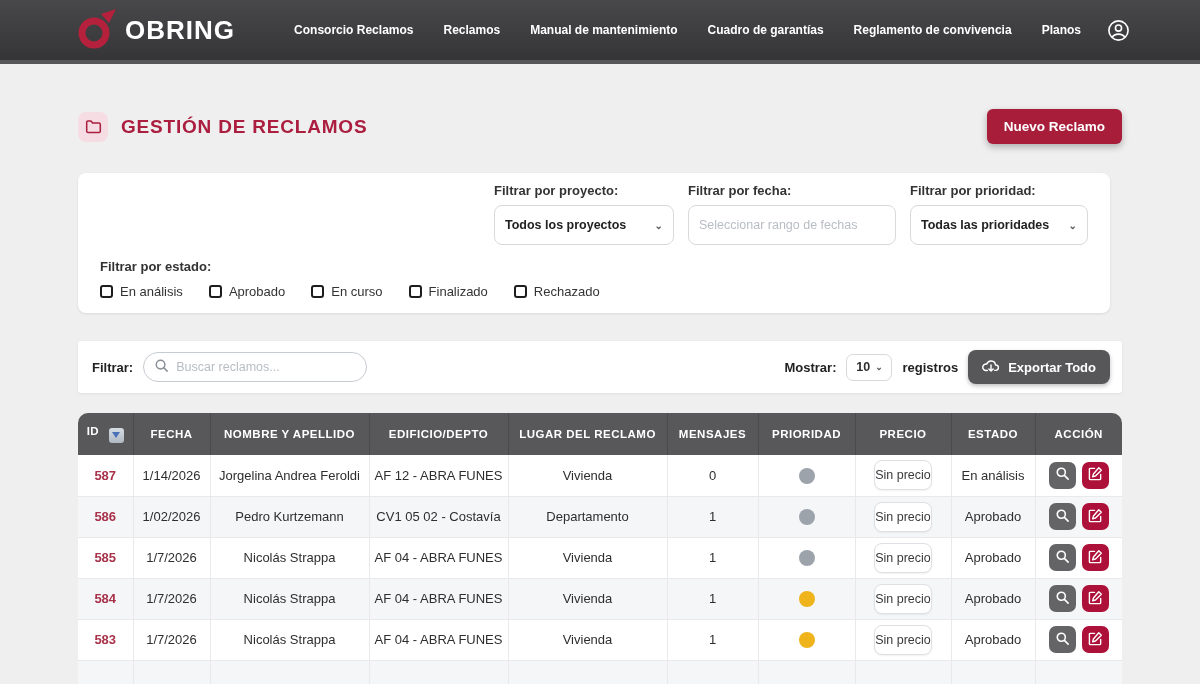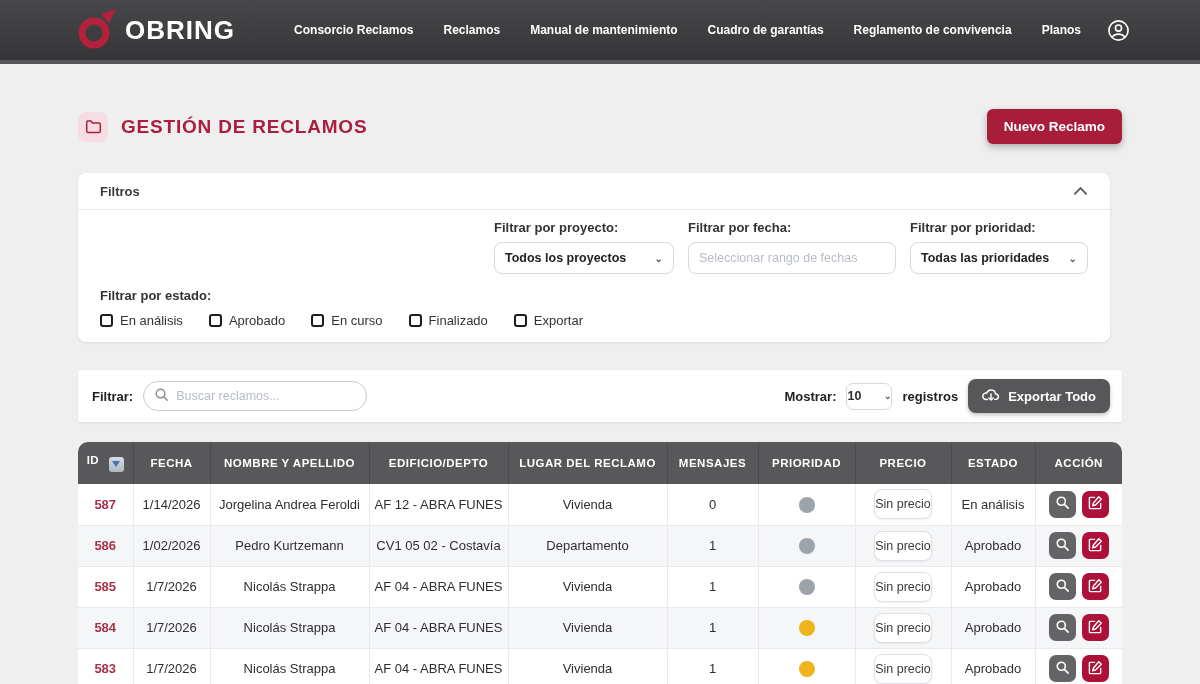--- a/index.html
+++ b/index.html
@@ -46,21 +46,21 @@
   }
   .filters-head {
     display:flex; align-items:center; justify-content:space-between;
     padding:9px 22px; border-bottom:1px solid #e9e9eb;
   }
   .filters-head .f-title { font-size:13px; font-weight:700; color:#3a3a3c; }
   .filters-body { padding:10px 22px 14px; }
   .filters-controls { display:flex; gap:14px;justify-content:flex-end; }
   .filter-group label { display:block; font-size:13px; font-weight:700; color:#333; margin-bottom:7px; }
   .ctl {
-    height:32px; border:1px solid #d8d9dd; border-radius:8px; background:#fff;
+    height:40px; border:1px solid #d8d9dd; border-radius:8px; background:#fff;
     display:flex; align-items:center; padding:0 10px; font-size:12.5px;
   }
   .select-ctl { justify-content:space-between; cursor:pointer; font-weight:700; color:#222; }
   .select-ctl .chev { color:#555; font-size:10px; margin-left:8px; }
   .w-project { width:180px; }
   .w-date { width:208px; }
   .w-priority { width:178px; }
   .date-input { width:100%; border:none; outline:none; font-family:inherit; font-size:12.5px; color:#333; }
   .date-input::placeholder { color:#b8bdc4; }
   .estado-block { margin-top:12px; }
@@ -82,21 +82,21 @@
     display:flex; align-items:center; padding:0 10px; background:#fff;
   }
   .search-wrap input {
     border:none; outline:none; flex:1; font-family:inherit; font-size:12.5px; color:#333; margin-left:7px; min-width:0;
   }
   .search-wrap input::placeholder { color:#b8bdc4; }
   .toolbar-right { margin-left:auto; display:flex; align-items:center; gap:10px; }
   .show-label, .records-label { font-size:13px; font-weight:700; color:#222; }
   .show-select {
     width:46px; height:27px; border:1px solid #d8d9dd; border-radius:7px; background:#fff;
-    display:flex; align-items:center; justify-content:space-between; gap:5px;
+    display:flex; align-items:center; justify-content:center; gap:5px;
     font-size:12.5px; font-weight:700; cursor:pointer;
   }
   .show-select .chev { font-size:9px; color:#555; }
   .btn-export {
     background:#57575a; color:#fff; border:none; cursor:pointer; font-family:inherit;
     font-size:13px; font-weight:700; padding:0 14px; height:34px; border-radius:8px;
     display:flex; align-items:center; gap:8px; box-shadow:0 2px 4px rgba(0,0,0,.25);
   }
 
   
@@ -173,28 +173,20 @@
   <span class="title-icon">
     <svg width="17" height="17" viewBox="0 0 20 20" fill="none" stroke="#ab1e3f" stroke-width="1.8" stroke-linejoin="round">
       <path d="M2 5 a1.5 1.5 0 0 1 1.5-1.5 H7 l2 2.5 h7.5 a1.5 1.5 0 0 1 1.5 1.5 v8 a1.5 1.5 0 0 1-1.5 1.5 h-13 A1.5 1.5 0 0 1 2 15.5 Z"></path>
     </svg>
   </span>
   <h1 class="page-title">GESTIÓN DE RECLAMOS</h1>
   <button class="btn-new">Nuevo Reclamo</button>
 </div>
 
 <section class="filters-card">
-  <div class="filters-head">
-    <span class="f-title">Filtros</span>
-    <span>
-      <svg width="15" height="10" viewBox="0 0 16 10" fill="none" stroke="#5a5a5c" stroke-width="2" stroke-linecap="round">
-          <path d="M2 8 L8 2 L14 8"></path>
-        </svg>
-    </span>
-  </div>
   <div class="filters-body">
     <div class="filters-controls">
       <div class="filter-group">
         <label>Filtrar por proyecto:</label>
         <div class="ctl select-ctl w-project">
           <span>Todos los proyectos</span>
           <span class="chev">⌄</span>
         </div>
       </div>
       <div class="filter-group">
@@ -225,21 +217,21 @@
         <span class="check-item">
             <span class="cbox"></span>
             <span class="lbl">En curso</span>
           </span>
         <span class="check-item">
             <span class="cbox"></span>
             <span class="lbl">Finalizado</span>
           </span>
         <span class="check-item">
             <span class="cbox"></span>
-            <span class="lbl">Exportar</span>
+            <span class="lbl">Rechazado</span>
           </span>
       </div>
     </div>
   </div>
 </section>
 
 <section class="toolbar">
   <span class="search-label">Filtrar:</span>
   <div class="search-wrap">
     <span>

